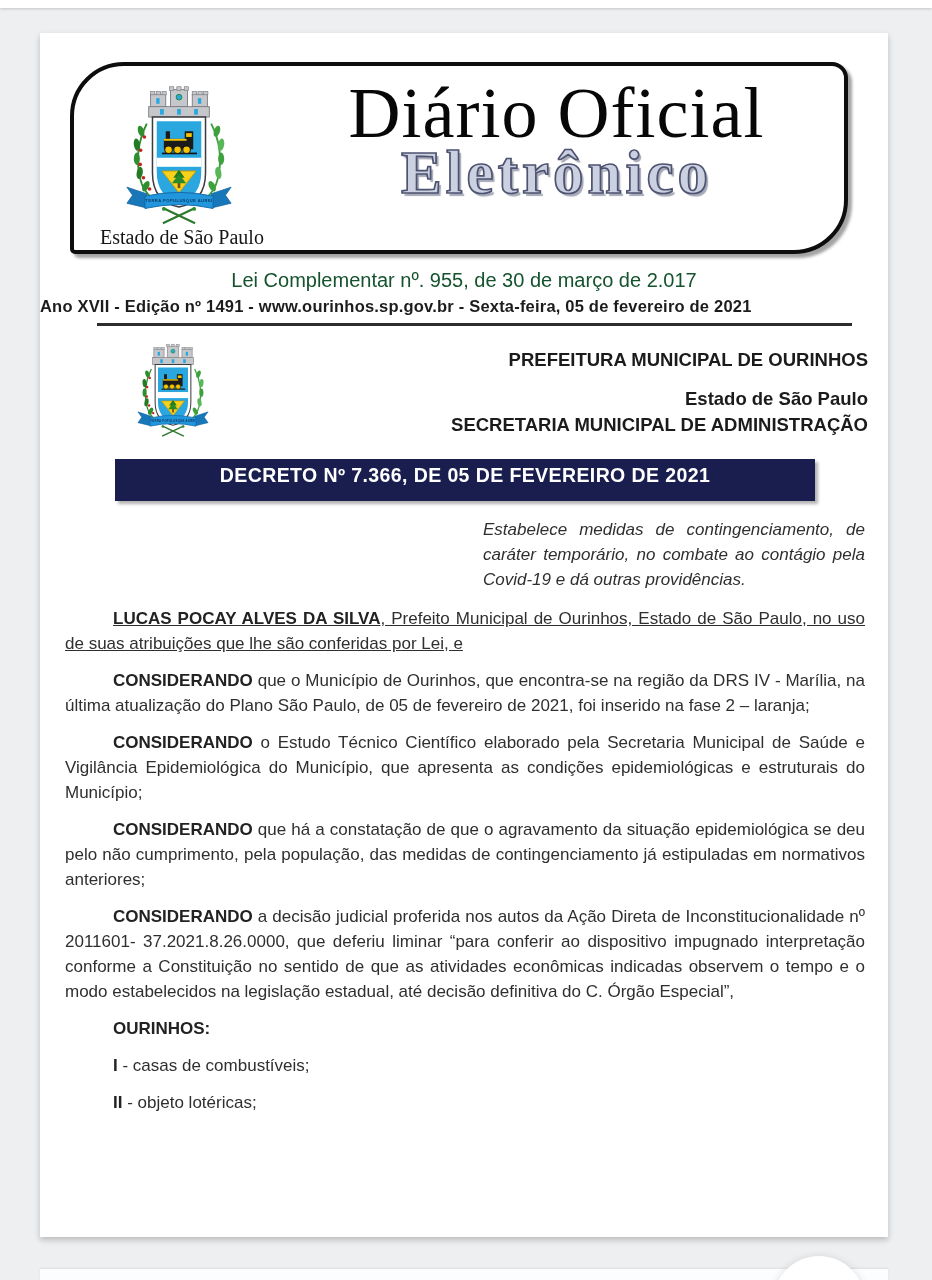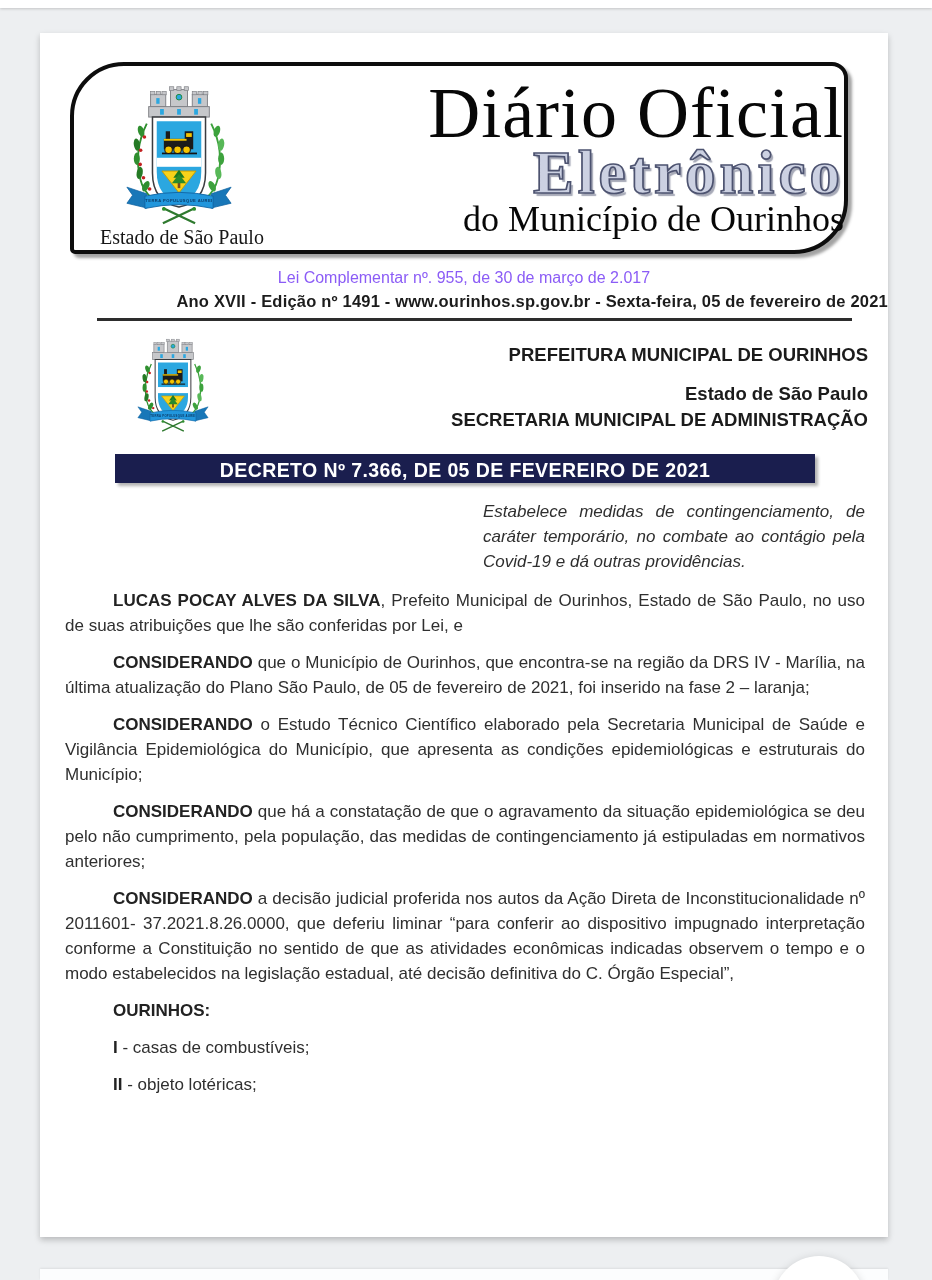--- a/index.html
+++ b/index.html
@@ -20,61 +20,61 @@
     position:relative; margin:29px 0 0 30px; width:778px; height:192px;
     background:#fff; border:4px solid #0d0d0d;
     border-radius:54px 16px 54px 5px;
     box-shadow:4px 4px 3px rgba(50,50,50,.45);
   }
   .coa-large { position:absolute; left:38px; top:16px; width:134px; height:144px; }
   .state-caption {
     position:absolute; left:14px; top:160px; width:188px; text-align:center;
     font-family:"Liberation Serif", serif; font-size:20px; color:#161616;
   }
-  .masthead-text { margin-left:195px; text-align:right; padding-top:12px; }
+  .masthead-text { margin-left:195px; text-align:center; padding-top:12px; }
   .masthead-title {
     font-family:"Liberation Serif", serif; font-size:72px; line-height:70px;
     color:#070707; letter-spacing:1px;
   }
   .masthead-sub {
     font-family:"Liberation Serif", serif; font-size:61px; font-weight:bold; line-height:50px;
     letter-spacing:4px; color:#ccd1e2;
     -webkit-text-stroke:1.7px #4d5370;
     text-shadow:2.5px 2.5px 1px rgba(77,83,112,.5);
   }
   .masthead-tagline {
     font-family:"Liberation Serif", serif; font-size:36px; line-height:42px; color:#070707;
   }
 
   
-  .law-line { text-align:center; font-size:16px; color:#8b5cf6; margin-top:15px; }
-  .edition-line { text-align:right; font-size:16.5px; font-weight:bold; color:#1c1c1c; margin-top:5px; letter-spacing:.2px; }
+  .law-line { text-align:center; font-size:20px; color:#14532d; margin-top:15px; }
+  .edition-line { text-align:left; font-size:16.5px; font-weight:bold; color:#1c1c1c; margin-top:5px; letter-spacing:.2px; }
   .header-rule { border:none; border-top:3px solid #2d2d2d; margin:7px 36px 0 57px; }
 
   
   .org-header { position:relative; margin-top:13px; height:110px; }
   .coa-small { position:absolute; left:88px; top:2px; width:90px; height:97px; }
   .org-lines { margin:0 20px 0 150px; text-align:right; font-weight:bold; color:#1b1b1b; }
   .org-line1 { padding-top:10px; font-size:18.5px; }
   .org-line2 { margin-top:17px; font-size:18.5px; }
   .org-line3 { margin-top:4px; font-size:18.5px; }
 
   
   .decree-banner {
-    margin:10px 73px 0 75px; padding:5px 0 1px;
+    margin:10px 73px 0 75px; padding:5px 0 14px;
     background:#1a1e4e; color:#fff;
     text-align:center; font-weight:bold; font-size:19.5px; letter-spacing:.4px;
     box-shadow:3px 3px 3px rgba(0,0,0,.3);
   }
 
   
   .content { padding:0 23px 0 25px; color:#2f2f2f; font-size:17px; line-height:25px; }
   .summary { margin:16px 0 8px 418px; width:382px; font-style:italic; text-align:justify; }
   .body-p { margin:12px 0 0; text-align:justify; text-indent:48px; }
-  .body-p:first-of-type { margin-top:14px; }
+  .body-p:first-of-type { margin-top:14px;text-decoration:underline; }
   .body-p strong { color:#222; }
 
   
   .next-page-edge {
     position:absolute; left:40px; top:1269px; width:848px; height:11px;
     background:#fcfdfe; box-shadow:0 -1px 2px rgba(0,0,0,.07);
   }
   .fab {
     position:absolute; left:773px; top:1256px; width:92px; height:92px;
     border-radius:50%; background:#fff; border:none;
@@ -176,21 +176,20 @@
 <div class="page">
 
   <div class="header-box">
     <svg class="coa-large" viewBox="0 0 140 152">
         <use href="#coa"></use>
       </svg>
     <div class="state-caption">Estado de São Paulo</div>
     <div class="masthead-text">
       <div class="masthead-title">Diário Oficial</div>
       <div class="masthead-sub">Eletrônico</div>
-      <div class="masthead-tagline">do Município de Ourinhos</div>
     </div>
   </div>
 
   <div class="law-line">Lei Complementar nº. 955, de 30 de março de 2.017</div>
   <div class="edition-line">Ano XVII - Edição nº 1491 - www.ourinhos.sp.gov.br - Sexta-feira, 05 de fevereiro de 2021</div>
   <hr class="header-rule">
 
   <div class="org-header">
     <svg class="coa-small" viewBox="0 0 140 152">
         <use href="#coa"></use>

